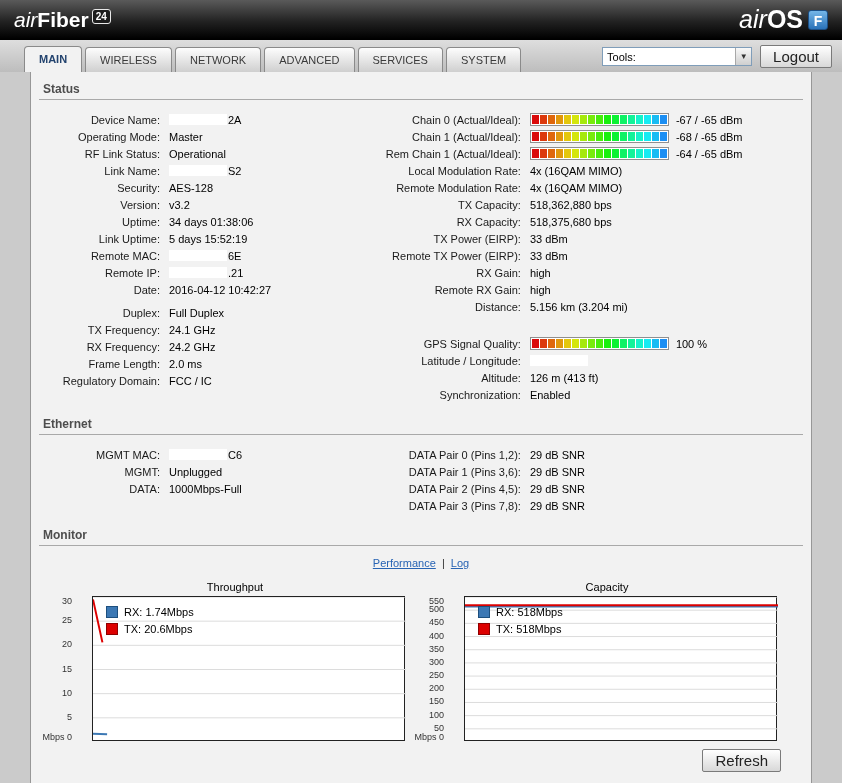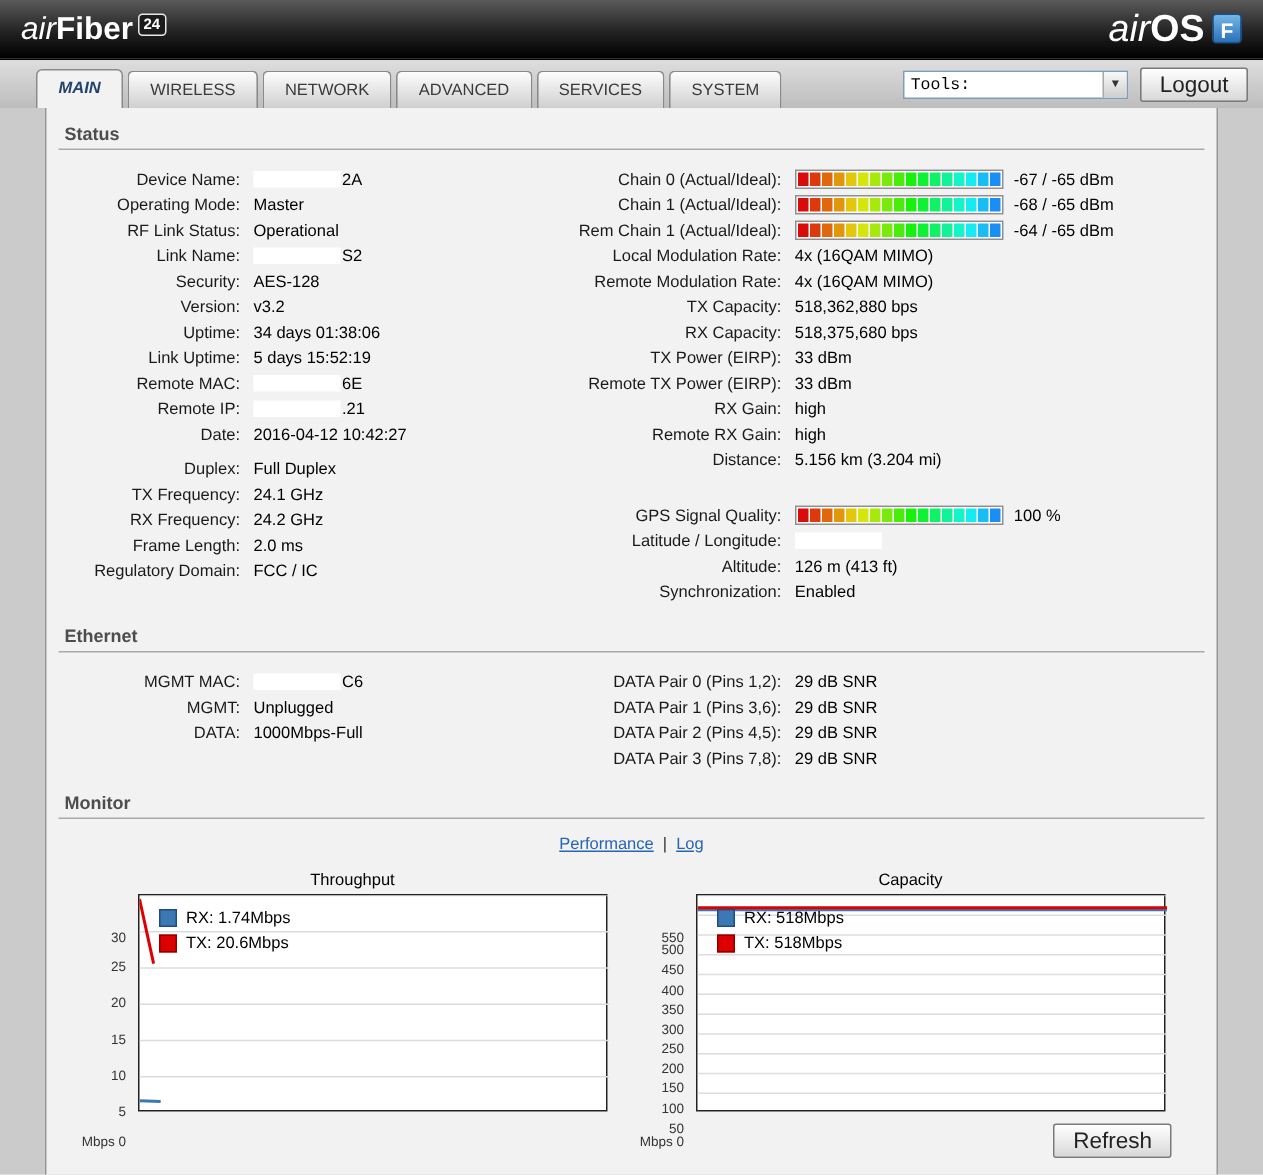--- a/index.html
+++ b/index.html
@@ -44,27 +44,26 @@
   .tab {
     padding:6px 14px 6px; margin-right:3px;
     border:1px solid #8a8a8a; border-bottom:none;
     border-radius:4px 4px 0 0;
     background:linear-gradient(#fdfdfd, #cfcfcf);
     color:#3a3a3a; cursor:pointer; font-size:11px;
   }
   .tab.active {
     background:#f2f2f2; font-weight:bold; color:#23436e;
     padding-bottom:7px;
-    font-style:italic;
   }
   .nav-right { position:absolute; right:10px; top:5px; display:flex; gap:8px; align-items:center; }
   .tools-select {
     width:150px; height:19px; background:#fff; border:1px solid #7f9db9;
     display:flex; justify-content:space-between; align-items:center;
-    padding-left:4px; cursor:pointer;font-family:Liberation Mono, monospace;
+    padding-left:4px; cursor:pointer;
   }
   .dd-arrow {
     width:16px; height:17px; display:flex; align-items:center; justify-content:center;
     background:linear-gradient(#f8f8f8,#cfcfcf); border-left:1px solid #a8a8a8;
     font-size:8px; color:#333;
   }
   .btn {
     font-family:"Liberation Sans", sans-serif; font-size:15px;
     padding:2px 12px; background:linear-gradient(#ffffff,#d8d8d8);
     border:1px solid #7a7a7a; border-radius:2px; color:#222; cursor:pointer;
@@ -97,21 +96,21 @@
   .redact { display:inline-block; width:58px; height:11px; background:#fff; margin-right:1px; }
   
   .monitor-links { text-align:center; margin:2px 0 12px; }
   .lnk { color:#2864b4; text-decoration:underline; cursor:pointer; }
   .sep { color:#333; margin:0 3px; }
   .charts { display:flex; justify-content:center; gap:26px; margin-top:4px; }
   .chart { width:346px; }
   .chart-title { text-align:center; margin-bottom:3px; color:#000; }
   .chart-body { display:flex; }
   .ylabels { position:relative; width:30px; font-size:9px; color:#333; flex:none; }
-  .ylabels span { position:absolute; right:8px; transform:translateY(-50%); white-space:nowrap;margin-top:24px; }
+  .ylabels span { position:absolute; right:20px; transform:translateY(-50%); white-space:nowrap; }
   .plotwrap { position:relative; width:313px; height:145px; border:1px solid #222; background:#fff; }
   .plotwrap svg { position:absolute; left:0; top:0; }
   .legend { position:absolute; top:9px; left:13px; display:flex; flex-direction:column; gap:5px; }
   .legend-entry { display:flex; align-items:center; gap:6px; font-size:11px; color:#000; }
   .swatch { width:12px; height:12px; border:1px solid #444; flex:none; }
   .refresh-row { display:flex; justify-content:flex-end; margin-top:8px; padding-right:22px; }
 </style>
 </head>
 <body>
 

